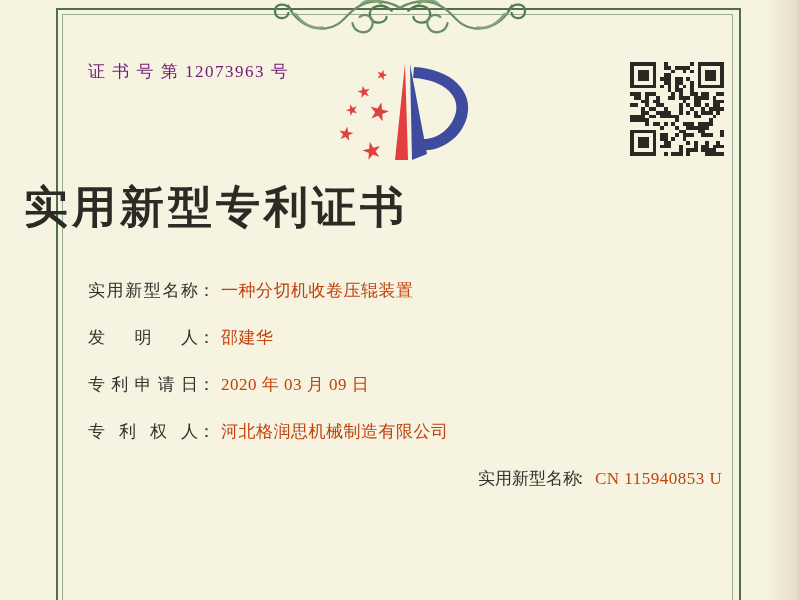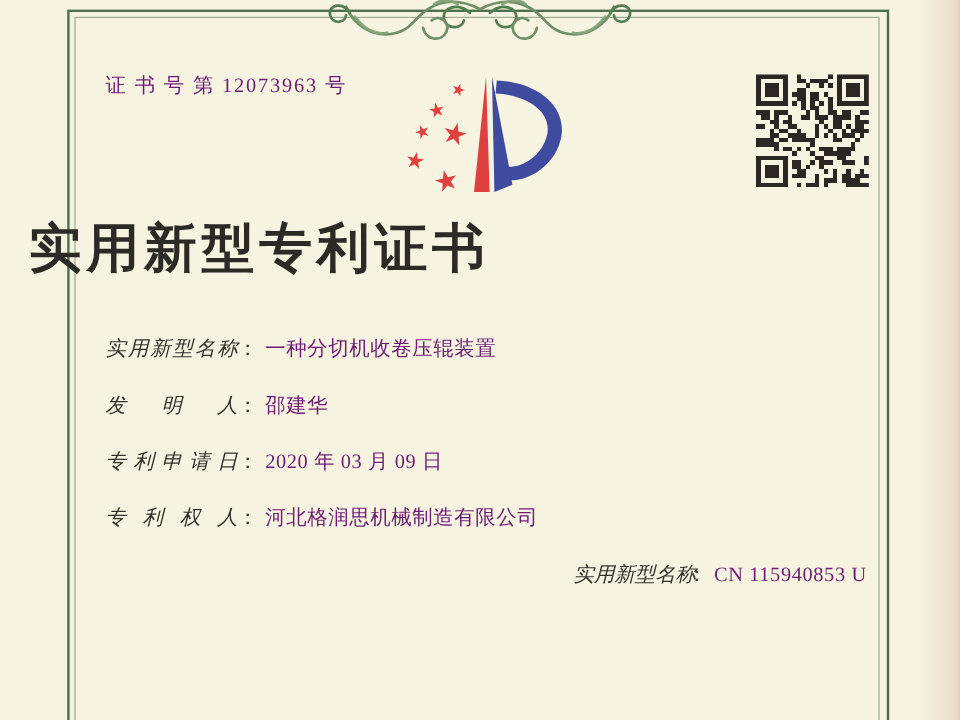--- a/index.html
+++ b/index.html
@@ -35,24 +35,24 @@
   .logo{position:absolute;left:330px;top:50px;width:152px;height:118px;}
   .qr{position:absolute;left:630px;top:62px;width:94px;height:94px;}
   .title{
     position:absolute;left:0;top:178px;width:800px;text-align:left;
     font-size:44px;font-weight:bold;letter-spacing:4px;color:#2b2a25;padding-left:24px;
   }
   .fields{position:absolute;left:88px;top:281px;width:660px;}
   .frow{height:20px;line-height:20px;margin-bottom:27px;font-size:17px;white-space:nowrap;}
   .flabel{
     display:inline-block;width:110px;vertical-align:bottom;
-    text-align:justify;text-align-last:justify;color:#33312b;font-style:italic;
+    text-align:justify;text-align-last:justify;color:#33312b;
   }
   .fcolon{display:inline-block;margin-right:6px;color:#33312b;}
-  .fvalue{color:#701a75;letter-spacing:0.5px;}
+  .fvalue{color:#c2410c;letter-spacing:0.5px;}
   .frow-last{position:relative;}
   .frow-last .fgroup-right{position:absolute;left:390px;top:0;white-space:nowrap;}
 </style>
 </head>
 <body>
 
 <div class="paper-edge-right"></div>
 
 <div class="frame-outer"></div>
 <div class="frame-inner"></div>

